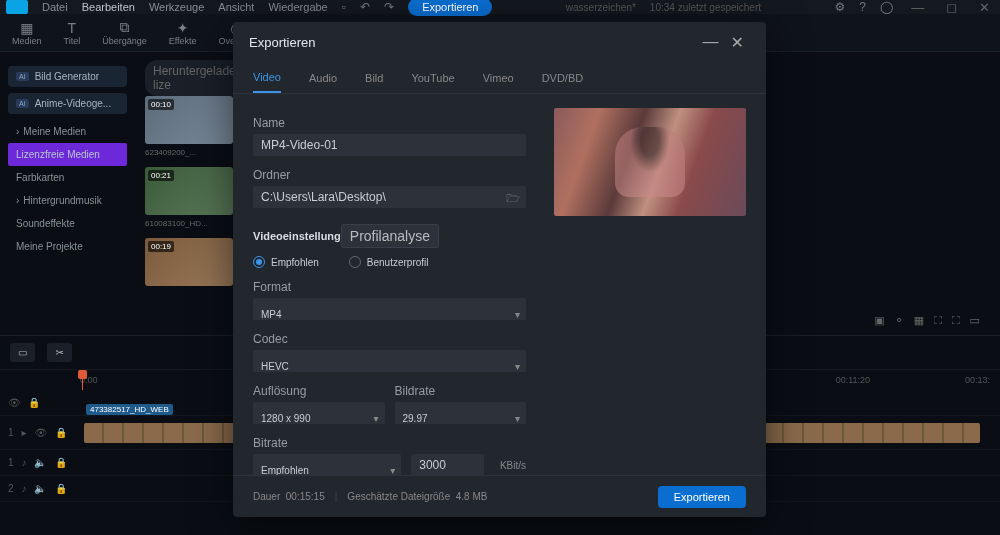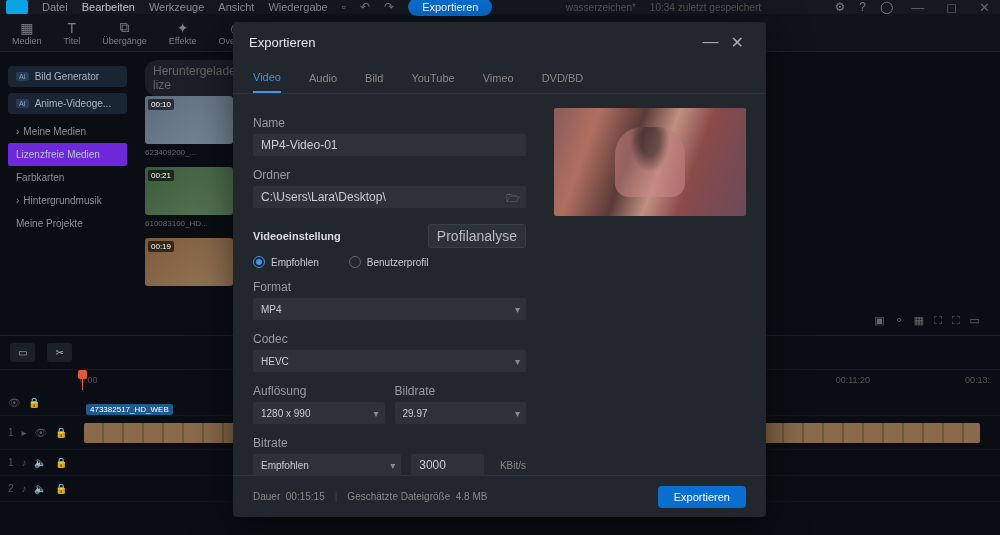--- a/index.html
+++ b/index.html
@@ -64,24 +64,24 @@
 .modal-body { flex: 1; padding: 10px 20px; display: flex; gap: 28px; overflow: hidden; }
 .form-col { width: 278px; }
 .preview-col { flex: 1; }
 .preview-img { width: 192px; height: 108px; border-radius: 2px; margin-top: 4px; background: linear-gradient(110deg,#8a5a5a 0%,#b07060 20%,#5a3a3a 40%,#c09080 55%,#8a4a4a 70%,#6a4a5a 100%); position: relative; }
 .preview-img::after { content: ""; position: absolute; left: 32%; top: 18%; width: 36%; height: 64%; background: radial-gradient(ellipse at 50% 20%, #3a2a2a 18%, rgba(0,0,0,0) 40%), linear-gradient(180deg,#bb7a7a 0%,#cc8a8a 100%); border-radius: 40% 40% 20% 20%; opacity: .55; }
 
 .flabel { font-size: 12px; color: #989ca2; margin-bottom: 4px; margin-top: 12px; }
 .finput { width: 100%; height: 22px; background: #2d323a; border: none; color: #cacdd2; font-size: 12px; padding: 0 8px; border-radius: 2px; }
 .finput-wrap { position: relative; }
 .finput-icon { position: absolute; right: 6px; top: 4px; color: #888; font-size: 11px; cursor: pointer; }
-.fselect { width: 100%; height: 22px; background: #2d323a; border: none; color: #cacdd2; font-size: 10px; padding: 0 8px; border-radius: 2px; position: relative; cursor: pointer; display: flex; align-items: center; }
+.fselect { width: 100%; height: 22px; background: #2d323a; border: none; color: #cacdd2; font-size: 10px; padding: 0 8px; border-radius: 2px; position: relative; cursor: pointer; display: flex; align-items: flex-end; }
 .fselect::after { content: "▾"; position: absolute; right: 6px; color: #888; }
 
-.section-head { font-size: 11px; color: #dadce0; font-weight: 600; margin-top: 16px; margin-bottom: 8px; display: flex; align-items: center; justify-content: space-between; }
+.section-head { font-size: 11px; color: #dadce0; font-weight: 600; margin-top: 16px; margin-bottom: 8px; display: flex; align-items: center; justify-content: flex-start; }
 .small-btn { background: #2d323a; border: 1px solid #3a3f47; font-size: 14px; padding: 3px 8px; border-radius: 3px; cursor: pointer; color: #bbb; font-weight: 400; }
 
 .radio-row { display: flex; gap: 30px; margin-bottom: 8px; }
 .radio { display: flex; align-items: center; gap: 6px; font-size: 10px; color: #cacdd2; cursor: pointer; }
 .rdot { width: 12px; height: 12px; border: 1px solid #666; border-radius: 50%; display: inline-flex; align-items: center; justify-content: center; }
 .rdot.on { border-color: #3b95e8; }
 .rdot.on::after { content: ""; width: 6px; height: 6px; background: #3b95e8; border-radius: 50%; }
 
 .row2 { display: flex; gap: 10px; }
 .row2 > div { flex: 1; }
@@ -161,20 +161,23 @@
       <span>Lizenzfreie Medien</span>
     </div>
   <div class="side-item">
       <span>Farbkarten</span>
     </div>
   <div class="side-item">
       <span>›</span>
       <span>Hintergrundmusik</span>
     </div>
   <div class="side-item">
+      <span>Soundeffekte</span>
+    </div>
+  <div class="side-item">
       <span>Meine Projekte</span>
     </div>
 </div>
 
 <div class="media-area">
   <div class="media-header">Heruntergeladene lize</div>
   <div class="media-thumb t1">
       <span class="thumb-dur">00:10</span>
     </div>
   <div class="media-label">623409200_...</div>

